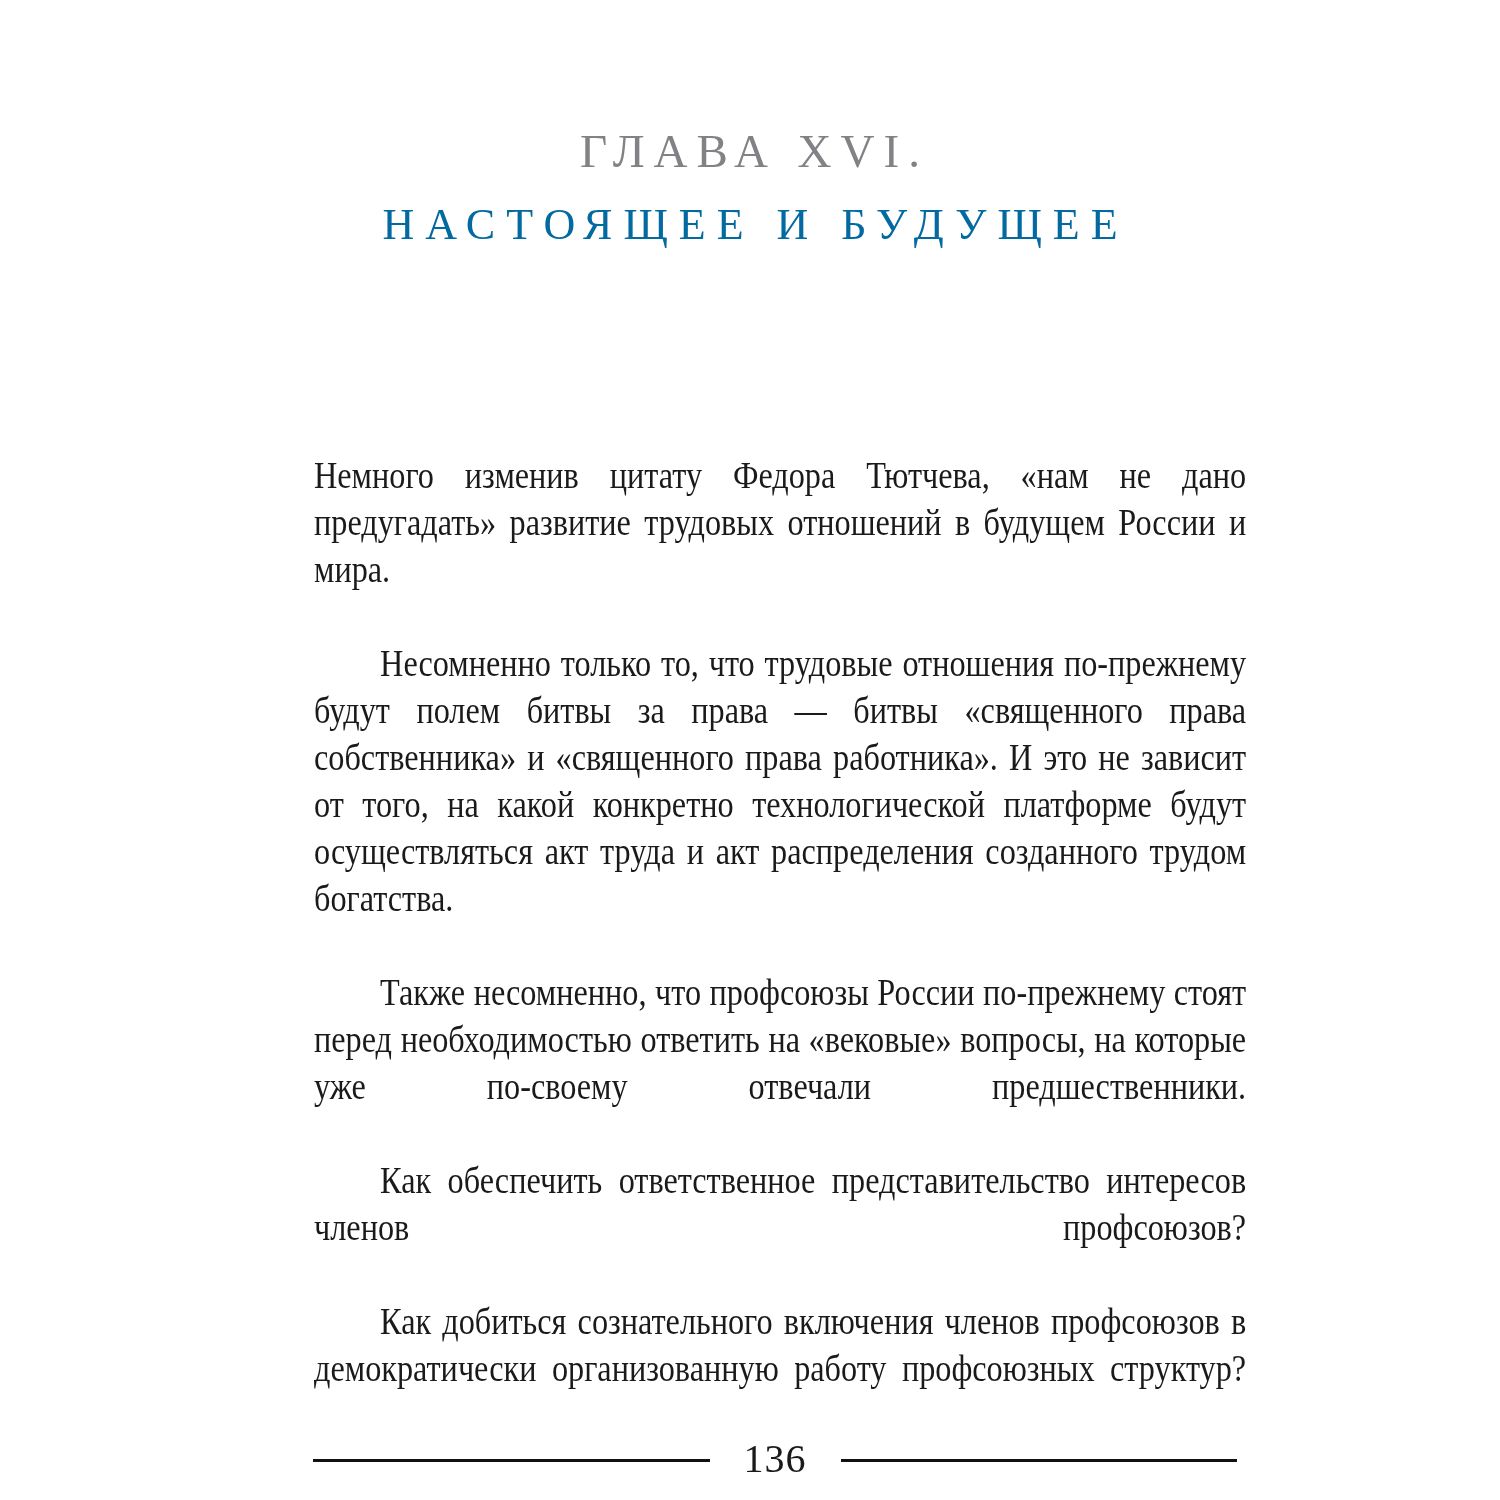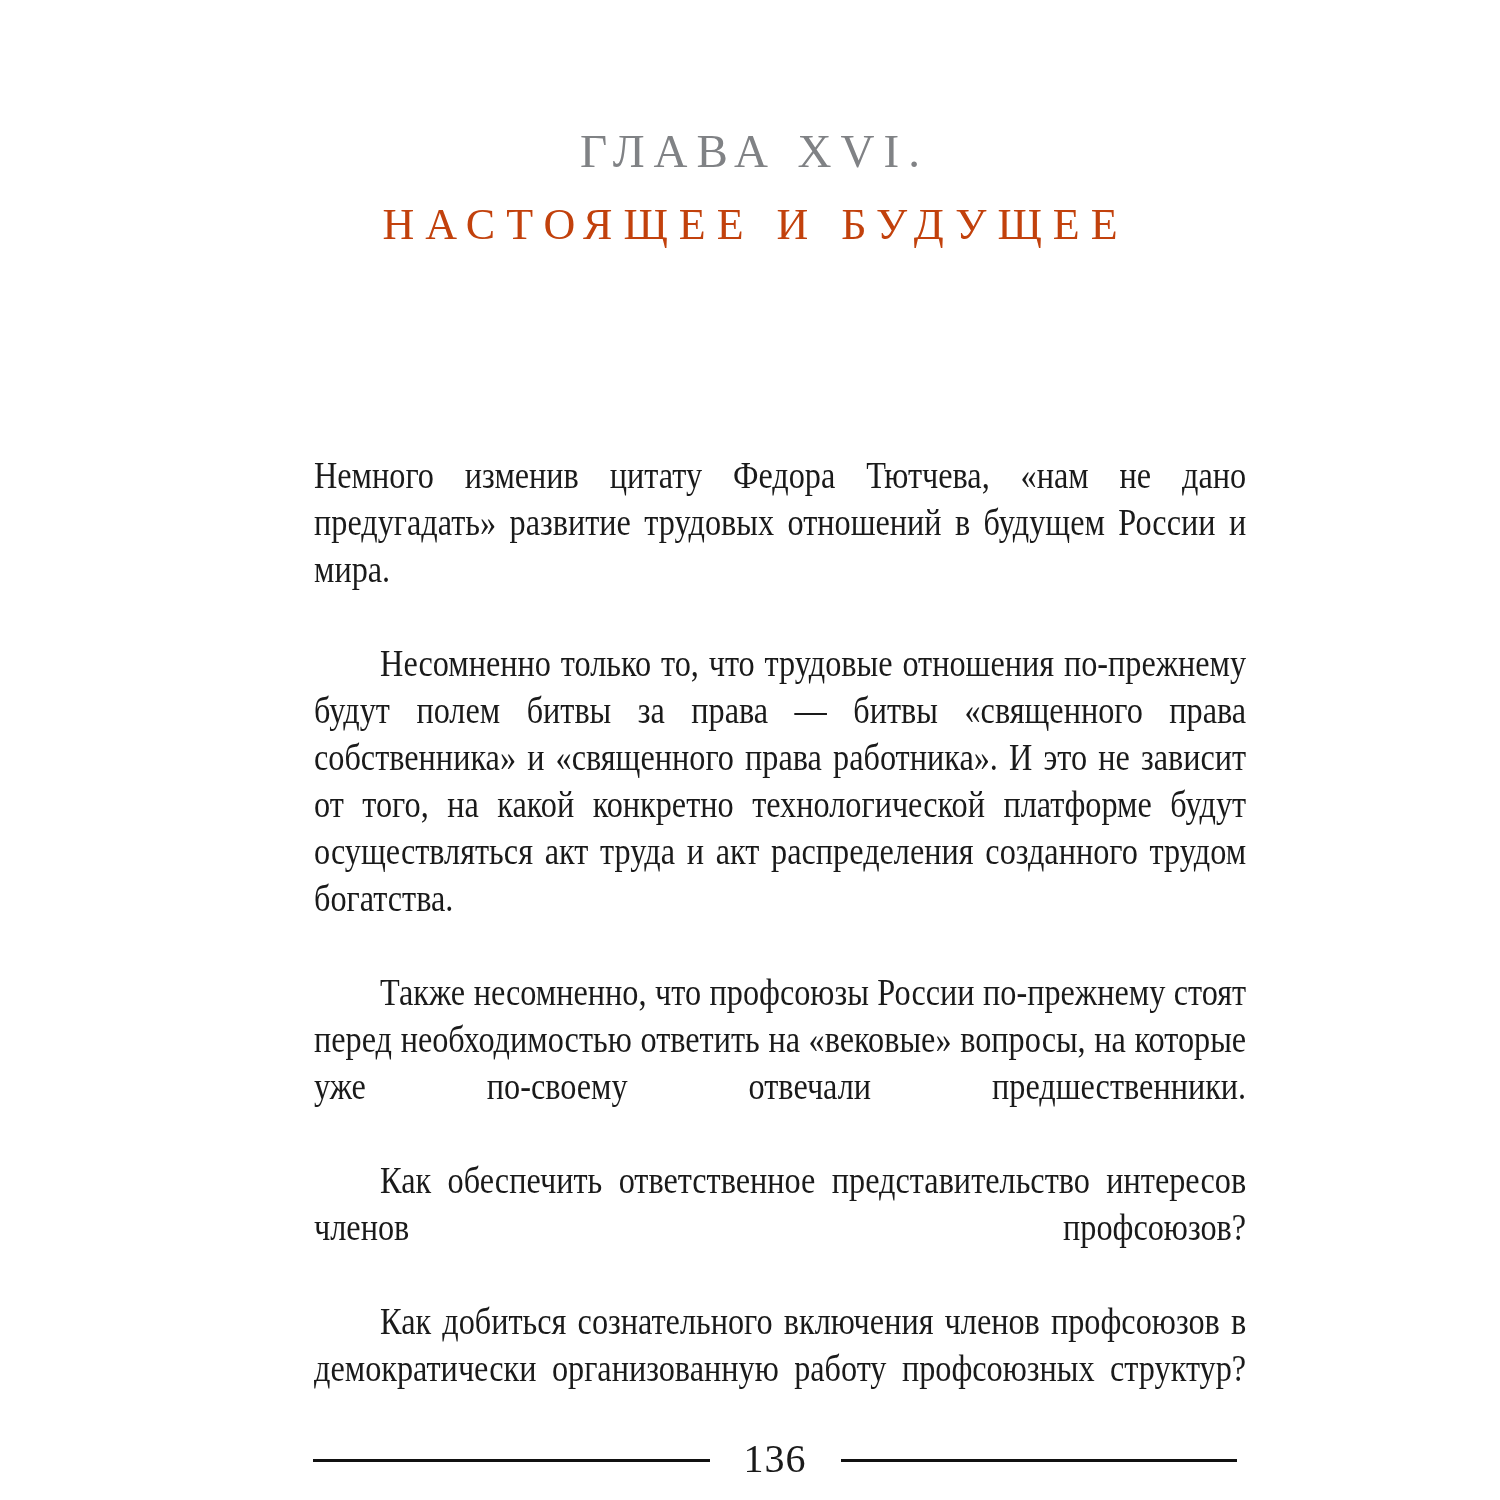--- a/index.html
+++ b/index.html
@@ -39,21 +39,21 @@
     text-indent: 9px;
     font-weight: 400;
     white-space: nowrap;
   }
 
   .chapter-title {
     margin-top: 28px;
     font-family: "Liberation Serif", "DejaVu Serif", serif;
     font-size: 44px;
     line-height: 1.0;
-    color: #c2410c;
+    color: #0369a1;
     letter-spacing: 11px;
     text-indent: 11px;
     font-weight: 400;
     white-space: nowrap;
   }
 
   
   .body-column {
     position: absolute;
     left: 314px;

